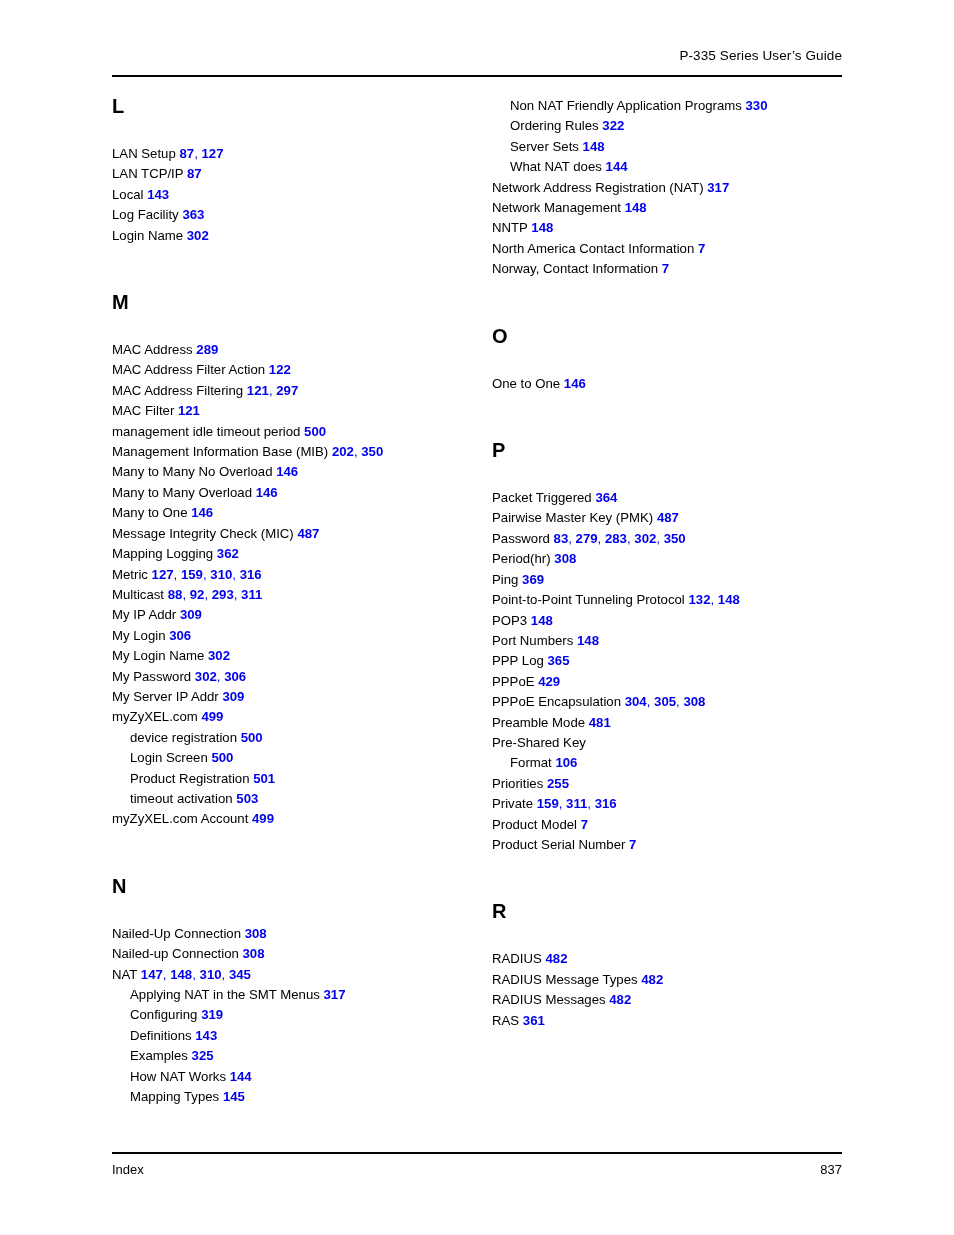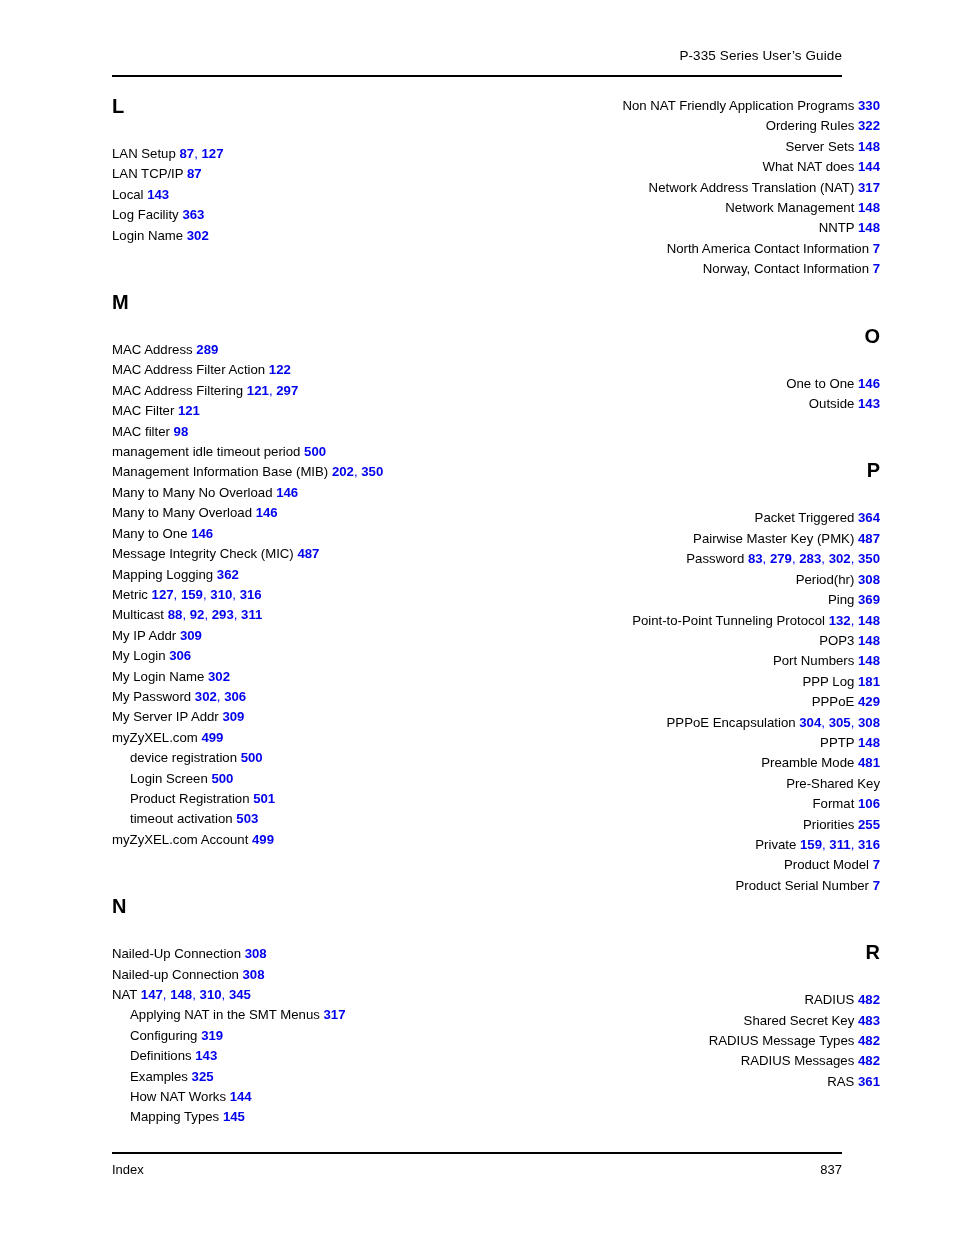--- a/index.html
+++ b/index.html
@@ -70,21 +70,21 @@
     position: absolute;
     left: 0;
     top: 96px;
     width: 954px;
     display: flex;
   }
   .col {
     width: 377px;
   }
   .col-left  { margin-left: 112px; }
-  .col-right { margin-left: 14px; text-align: right; }
+  .col-right { margin-left: 3px; }
 
   
   .letter-block { margin: 0; }
   .letter-heading {
     font-size: 20px;
     font-weight: bold;
     line-height: 1;
     color: #000;
     margin: 0;
     padding: 0;
@@ -127,21 +127,20 @@
             <li class="entry"><span>Login Name</span> <span class="pg">302</span></li>
           </ul>
         </div>
         <div class="letter-block">
           <div class="letter-heading" style="margin-top: 46px; margin-bottom: 28px;">M</div>
           <ul class="entries">
             <li class="entry"><span>MAC Address</span> <span class="pg">289</span></li>
             <li class="entry"><span>MAC Address Filter Action</span> <span class="pg">122</span></li>
             <li class="entry"><span>MAC Address Filtering</span> <span class="pg">121</span><span class="sep">,</span> <span class="pg">297</span></li>
             <li class="entry"><span>MAC Filter</span> <span class="pg">121</span></li>
-            <li class="entry"><span>MAC filter</span> <span class="pg">98</span></li>
             <li class="entry"><span>management idle timeout period</span> <span class="pg">500</span></li>
             <li class="entry"><span>Management Information Base (MIB)</span> <span class="pg">202</span><span class="sep">,</span> <span class="pg">350</span></li>
             <li class="entry"><span>Many to Many No Overload</span> <span class="pg">146</span></li>
             <li class="entry"><span>Many to Many Overload</span> <span class="pg">146</span></li>
             <li class="entry"><span>Many to One</span> <span class="pg">146</span></li>
             <li class="entry"><span>Message Integrity Check (MIC)</span> <span class="pg">487</span></li>
             <li class="entry"><span>Mapping Logging</span> <span class="pg">362</span></li>
             <li class="entry"><span>Metric</span> <span class="pg">127</span><span class="sep">,</span> <span class="pg">159</span><span class="sep">,</span> <span class="pg">310</span><span class="sep">,</span> <span class="pg">316</span></li>
             <li class="entry"><span>Multicast</span> <span class="pg">88</span><span class="sep">,</span> <span class="pg">92</span><span class="sep">,</span> <span class="pg">293</span><span class="sep">,</span> <span class="pg">311</span></li>
             <li class="entry"><span>My IP Addr</span> <span class="pg">309</span></li>
@@ -172,63 +171,60 @@
           </ul>
         </div>
       </div>
     <div class="col col-right">
         <div class="letter-block">
           <ul class="entries">
             <li class="entry sub"><span>Non NAT Friendly Application Programs</span> <span class="pg">330</span></li>
             <li class="entry sub"><span>Ordering Rules</span> <span class="pg">322</span></li>
             <li class="entry sub"><span>Server Sets</span> <span class="pg">148</span></li>
             <li class="entry sub"><span>What NAT does</span> <span class="pg">144</span></li>
-            <li class="entry"><span>Network Address Translation (NAT)</span> <span class="pg">317</span></li>
+            <li class="entry"><span>Network Address Registration (NAT)</span> <span class="pg">317</span></li>
             <li class="entry"><span>Network Management</span> <span class="pg">148</span></li>
             <li class="entry"><span>NNTP</span> <span class="pg">148</span></li>
             <li class="entry"><span>North America Contact Information</span> <span class="pg">7</span></li>
             <li class="entry"><span>Norway, Contact Information</span> <span class="pg">7</span></li>
           </ul>
         </div>
         <div class="letter-block">
           <div class="letter-heading" style="margin-top: 46px; margin-bottom: 28px;">O</div>
           <ul class="entries">
             <li class="entry"><span>One to One</span> <span class="pg">146</span></li>
-            <li class="entry"><span>Outside</span> <span class="pg">143</span></li>
           </ul>
         </div>
         <div class="letter-block">
           <div class="letter-heading" style="margin-top: 46px; margin-bottom: 28px;">P</div>
           <ul class="entries">
             <li class="entry"><span>Packet Triggered</span> <span class="pg">364</span></li>
             <li class="entry"><span>Pairwise Master Key (PMK)</span> <span class="pg">487</span></li>
             <li class="entry"><span>Password</span> <span class="pg">83</span><span class="sep">,</span> <span class="pg">279</span><span class="sep">,</span> <span class="pg">283</span><span class="sep">,</span> <span class="pg">302</span><span class="sep">,</span> <span class="pg">350</span></li>
             <li class="entry"><span>Period(hr)</span> <span class="pg">308</span></li>
             <li class="entry"><span>Ping</span> <span class="pg">369</span></li>
             <li class="entry"><span>Point-to-Point Tunneling Protocol</span> <span class="pg">132</span><span class="sep">,</span> <span class="pg">148</span></li>
             <li class="entry"><span>POP3</span> <span class="pg">148</span></li>
             <li class="entry"><span>Port Numbers</span> <span class="pg">148</span></li>
-            <li class="entry"><span>PPP Log</span> <span class="pg">181</span></li>
+            <li class="entry"><span>PPP Log</span> <span class="pg">365</span></li>
             <li class="entry"><span>PPPoE</span> <span class="pg">429</span></li>
             <li class="entry"><span>PPPoE Encapsulation</span> <span class="pg">304</span><span class="sep">,</span> <span class="pg">305</span><span class="sep">,</span> <span class="pg">308</span></li>
-            <li class="entry"><span>PPTP</span> <span class="pg">148</span></li>
             <li class="entry"><span>Preamble Mode</span> <span class="pg">481</span></li>
             <li class="entry"><span>Pre-Shared Key</span></li>
             <li class="entry sub"><span>Format</span> <span class="pg">106</span></li>
             <li class="entry"><span>Priorities</span> <span class="pg">255</span></li>
             <li class="entry"><span>Private</span> <span class="pg">159</span><span class="sep">,</span> <span class="pg">311</span><span class="sep">,</span> <span class="pg">316</span></li>
             <li class="entry"><span>Product Model</span> <span class="pg">7</span></li>
             <li class="entry"><span>Product Serial Number</span> <span class="pg">7</span></li>
           </ul>
         </div>
         <div class="letter-block">
           <div class="letter-heading" style="margin-top: 46px; margin-bottom: 28px;">R</div>
           <ul class="entries">
             <li class="entry"><span>RADIUS</span> <span class="pg">482</span></li>
-            <li class="entry sub"><span>Shared Secret Key</span> <span class="pg">483</span></li>
             <li class="entry"><span>RADIUS Message Types</span> <span class="pg">482</span></li>
             <li class="entry"><span>RADIUS Messages</span> <span class="pg">482</span></li>
             <li class="entry"><span>RAS</span> <span class="pg">361</span></li>
           </ul>
         </div>
       </div>
   </div>
 
   <div class="footer-rule"></div>
   <div class="page-footer">

